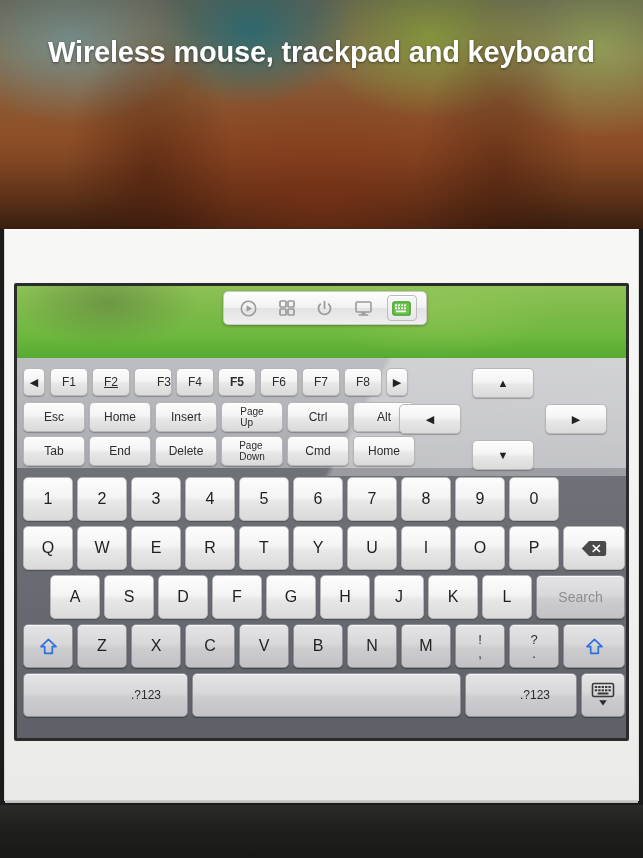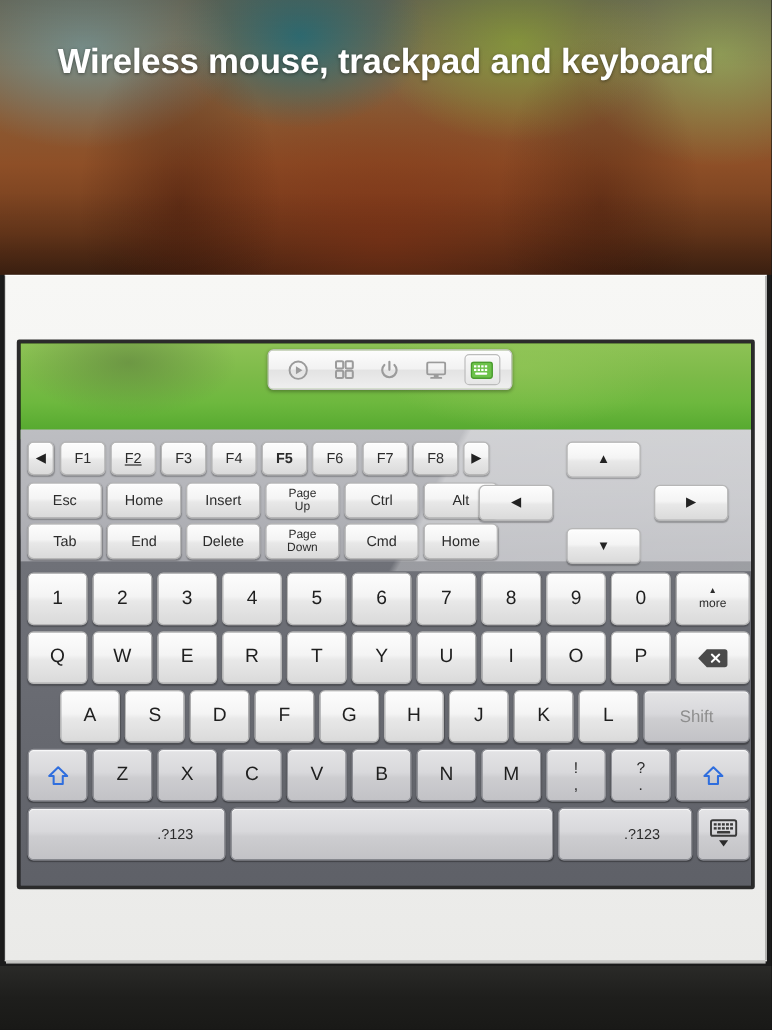--- a/index.html
+++ b/index.html
@@ -132,21 +132,21 @@
     user-select: none;
   }
   .key.dark {
     background: linear-gradient(180deg, #e4e4e6 0%, #d8d8db 45%, #cdcdd0 55%, #c2c2c6 100%);
     border: 1px solid #8f9096;
     box-shadow: 0 1px 1px rgba(0,0,0,.35), inset 0 1px 0 rgba(255,255,255,.75);
   }
   .key.big { font-size: 16px; color: #1f1f1f; }
   .key.muted { color: #8e8e8e; font-size: 14px; }
   .key.tiny { font-size: 10px; line-height: 11px; }
-  .key .stack { display: flex; flex-direction: column; align-items: center; line-height: 11px; }
+  .key .stack { display: flex; flex-direction: column; align-items: flex-start; line-height: 11px; }
   .key .arrow-up-s { font-size: 7px; line-height: 7px; margin-bottom: 2px; }
 
   .punct { display: flex; flex-direction: column; align-items: center; justify-content: center; line-height: 13px; }
   .punct .top { font-size: 13px; }
   .punct .bot { font-size: 13px; margin-top: 1px; }
 
   .arrow-glyph { font-size: 11px; color: #222; line-height: 11px; }
   .shift-ico { display: block; }
   .bksp-ico { display: block; }
   .spacer-label { font-size: 12px; color: #2b2b2b; }
@@ -223,21 +223,21 @@
 
       <div class="key" style="left:6px; top:10px; width:22px; height:28px;">
         <span class="arrow-glyph">◀</span>
       </div>
       <div class="key" style="left:33px; top:10px; width:38px; height:28px;">
           <span>F1</span>
         </div>
       <div class="key" style="left:75px; top:10px; width:38px; height:28px;text-decoration:underline;">
           <span>F2</span>
         </div>
-      <div class="key" style="left:117px; top:10px; width:38px; height:28px;">
+      <div class="key" style="left:117px; top:10px; width:38px; height:28px;justify-content:flex-end;">
           <span>F3</span>
         </div>
       <div class="key" style="left:159px; top:10px; width:38px; height:28px;">
           <span>F4</span>
         </div>
       <div class="key" style="left:201px; top:10px; width:38px; height:28px;font-weight:bold;">
           <span>F5</span>
         </div>
       <div class="key" style="left:243px; top:10px; width:38px; height:28px;">
           <span>F6</span>
@@ -332,26 +332,20 @@
         </div>
       <div class="key big" style="left:384px; top:119px; width:50px; height:44px;">
           <span>8</span>
         </div>
       <div class="key big" style="left:438px; top:119px; width:50px; height:44px;">
           <span>9</span>
         </div>
       <div class="key big" style="left:492px; top:119px; width:50px; height:44px;">
           <span>0</span>
         </div>
-      <div class="key tiny" style="left:546px; top:119px; width:62px; height:44px;">
-        <span class="stack">
-          <span class="arrow-up-s">▲</span>
-          <span>more</span>
-        </span>
-      </div>
 
       <div class="key big" style="left:6px; top:168px; width:50px; height:44px;">
           <span>Q</span>
         </div>
       <div class="key big" style="left:60px; top:168px; width:50px; height:44px;">
           <span>W</span>
         </div>
       <div class="key big" style="left:114px; top:168px; width:50px; height:44px;">
           <span>E</span>
         </div>
@@ -407,21 +401,21 @@
       <div class="key big" style="left:357px; top:217px; width:50px; height:44px;">
           <span>J</span>
         </div>
       <div class="key big" style="left:411px; top:217px; width:50px; height:44px;">
           <span>K</span>
         </div>
       <div class="key big" style="left:465px; top:217px; width:50px; height:44px;">
           <span>L</span>
         </div>
       <div class="key dark muted" style="left:519px; top:217px; width:89px; height:44px;">
-        <span>Shift</span>
+        <span>Search</span>
       </div>
 
       <div class="key dark" style="left:6px; top:266px; width:50px; height:44px;">
         <svg class="shift-ico" width="19" height="19" viewBox="0 0 19 19">
           <polygon points="9.5,2.4 17,9.6 13.3,9.6 13.3,16.3 5.7,16.3 5.7,9.6 2,9.6" fill="none" stroke="#2f6ede" stroke-width="1.7" stroke-linejoin="round"></polygon>
         </svg>
       </div>
       <div class="key big dark" style="left:60px; top:266px; width:50px; height:44px;">
           <span>Z</span>
         </div>

